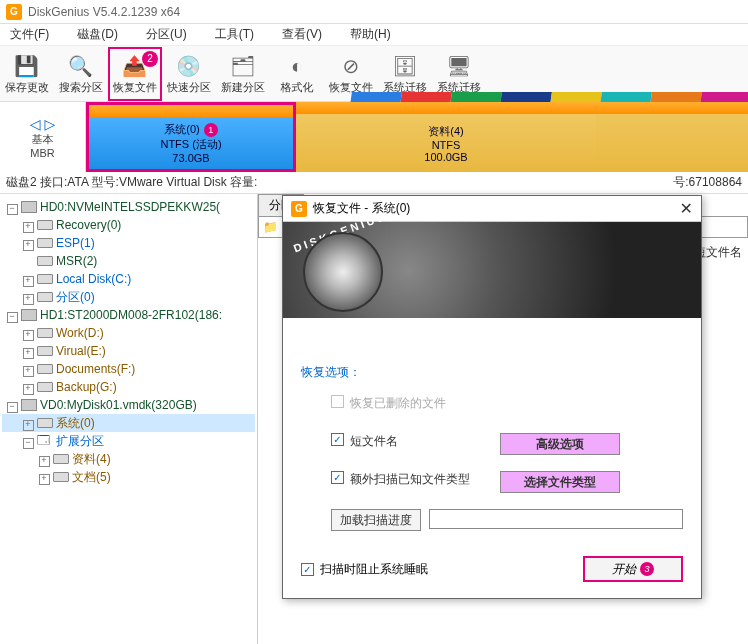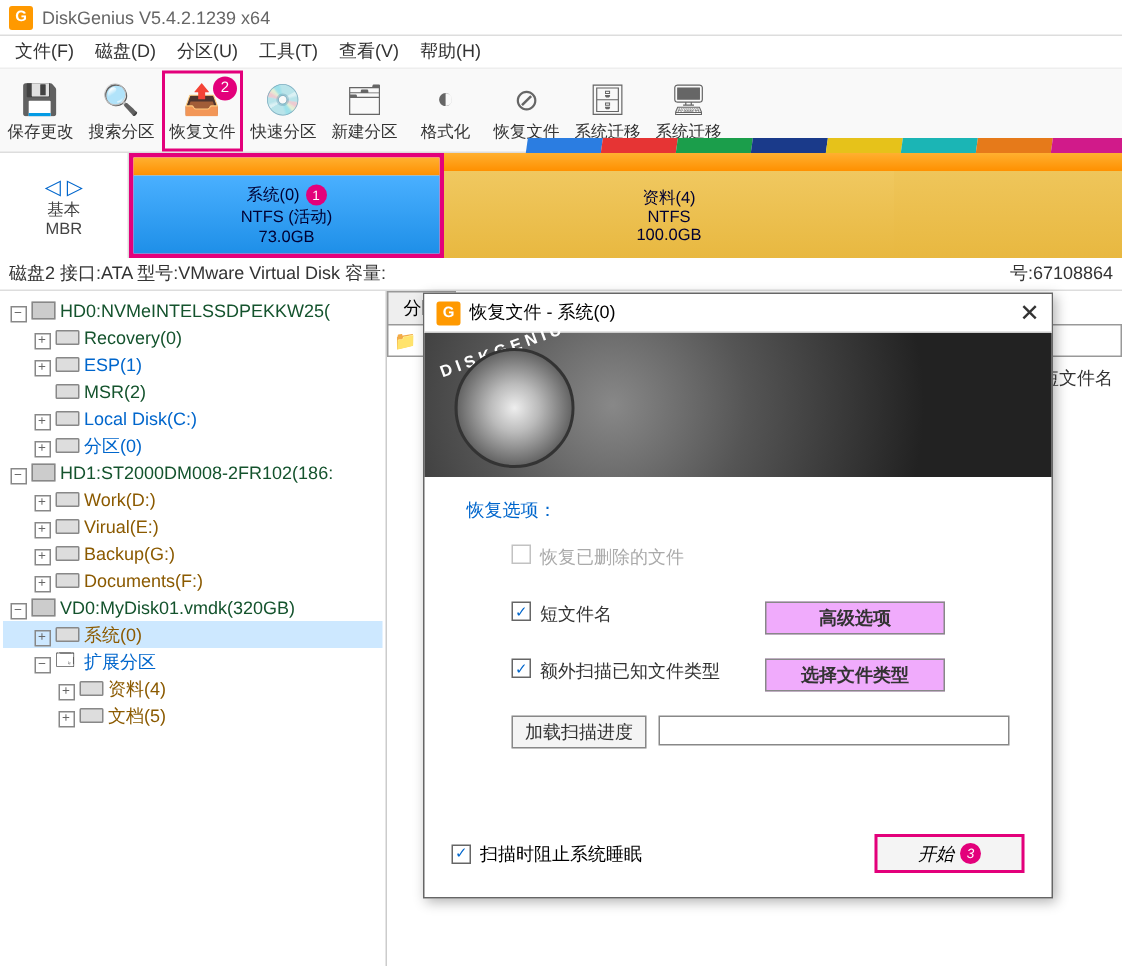--- a/index.html
+++ b/index.html
@@ -1,20 +1,20 @@
 <!DOCTYPE html>
 <html><head>
 <meta charset="utf-8">
 <style>
 * { box-sizing: border-box; margin: 0; padding: 0; }
 body { font-family: "Microsoft YaHei", Arial, sans-serif; font-size: 12px; background: #fff; width: 748px; height: 644px; overflow: hidden; position: relative; }
 .titlebar { height: 24px; background: #fff; display: flex; align-items: center; padding: 0 6px; border-bottom: 1px solid #ddd; }
 .titlebar .logo { width: 16px; height: 16px; background: #f90; border-radius: 2px; margin-right: 6px; display: flex; align-items: center; justify-content: center; color: #fff; font-weight: bold; font-size: 10px; }
 .titlebar .title { color: #666; }
-.menubar { height: 22px; display: flex; align-items: center; padding: 0 4px; gap: 2px; border-bottom: 1px solid #eee; }
+.menubar { height: 22px; display: flex; align-items: center; padding: 0 4px; gap: 16px; border-bottom: 1px solid #eee; }
 .menubar span { padding: 2px 6px; color: #333; cursor: default; }
 .toolbar { height: 56px; display: flex; align-items: center; background: #f9f9f9; border-bottom: 1px solid #ddd; position: relative; }
 .toolbtn { width: 54px; height: 54px; display: flex; flex-direction: column; align-items: center; justify-content: center; font-size: 11px; color: #333; position: relative; cursor: pointer; }
 .toolbtn .icon { width: 28px; height: 28px; display: flex; align-items: center; justify-content: center; font-size: 20px; color: #666; }
 .toolbtn.highlighted { border: 2px solid #e3007b; }
 .badge { position: absolute; top: 2px; right: 2px; width: 16px; height: 16px; background: #e3007b; color: #fff; border-radius: 50%; display: flex; align-items: center; justify-content: center; font-size: 10px; }
 .blocks { position:absolute; right:0; top:46px; height:56px; display:flex; }
 .blk { width:50px; height:56px; color:#fff; font-size:24px; font-weight:bold; display:flex; align-items:center; justify-content:center; transform: skewX(-8deg); }
 .blk span { transform: skewX(8deg); }
 .diskbar { height: 70px; display: flex; background: #fff; }
@@ -56,21 +56,21 @@
 .tab { border:1px solid #999; border-bottom:none; padding:2px 10px; background:#eee; font-size:12px; margin-right:2px; }
 .filebar { height:22px; border:1px solid #999; display:flex; align-items:center; padding:0 4px; gap:6px; }
 .cutlabel { position:absolute; right:6px; top:50px; color:#333; font-size:12px; }
 .dialog { position:absolute; left:282px; top:195px; width:420px; height:404px; background:#fff; border:1px solid #666; box-shadow:2px 2px 8px rgba(0,0,0,.3); z-index:10; }
 .dlg-title { height:26px; background:#fff; display:flex; align-items:center; padding:0 8px; border-bottom:1px solid #ccc; }
 .dlg-title .logo { width:16px; height:16px; background:#f90; border-radius:2px; margin-right:6px; color:#fff; font-size:10px; display:flex; align-items:center; justify-content:center; font-weight:bold; }
 .dlg-title .close { margin-left:auto; font-size:16px; color:#333; cursor:pointer; }
 .dlg-banner { height:96px; background: radial-gradient(circle at 30% 50%, #888 0%, #555 30%, #222 70%); position:relative; }
 .dlg-banner::after { content:''; position:absolute; left:20px; top:10px; width:76px; height:76px; border-radius:50%; background: radial-gradient(circle,#eee 0%,#bbb 30%,#666 70%); border:2px solid #333; }
 .dlg-banner .brand { position:absolute; left:8px; top:4px; color:#fff; font-weight:bold; font-size:11px; letter-spacing:3px; transform:rotate(-20deg); }
-.dlg-body { padding:14px 28px; color:#333; font-size:12px; }
+.dlg-body { padding:14px 18px; color:#333; font-size:12px;margin-top:32px; }
 .dlg-body .hdr { color:#0066cc; margin-bottom:14px; }
 .dlg-row { display:flex; align-items:flex-start; margin:10px 0 16px 30px; height:22px; }
 .dlg-row .chk { width:13px; height:13px; border:1px solid #666; margin-right:6px; display:inline-flex; align-items:center; justify-content:center; font-size:10px; color:#06c; }
 .dlg-row .lbl { flex:0 0 150px; }
 .dlg-row .btn { width:120px; height:22px; border:1px solid #888; background:#f0abfc; text-align:center; line-height:20px; cursor:pointer;font-weight:bold; }
 .dlg-row .inp { flex:1; height:20px; border:1px solid #888; background:#fff; }
 .dlg-row .loadbtn { width:90px; height:22px; border:1px solid #888; background:#f4f4f4; text-align:center; line-height:20px; margin-right:8px; }
 .dlg-footer { position:absolute; bottom:16px; left:18px; right:18px; display:flex; align-items:center; }
 .dlg-footer .chk { width:13px; height:13px; border:1px solid #666; margin-right:6px; display:inline-flex; align-items:center; justify-content:center; font-size:10px; color:#06c; }
 .dlg-footer .startbtn { margin-left:auto; width:100px; height:26px; border:2px solid #e3007b; background:#f4f4f4; display:flex; align-items:center; justify-content:center; cursor:pointer;font-style:italic; }
@@ -236,26 +236,26 @@
         <span class="txt brown">Work(D:)</span>
       </div>
     <div class="row i2">
         <span class="exp plus"></span>
         <span class="ico part-ico"></span>
         <span class="txt brown">Virual(E:)</span>
       </div>
     <div class="row i2">
         <span class="exp plus"></span>
         <span class="ico part-ico"></span>
+        <span class="txt brown">Documents(F:)</span>
+      </div>
+    <div class="row i2">
+        <span class="exp plus"></span>
+        <span class="ico part-ico"></span>
         <span class="txt brown">Backup(G:)</span>
-      </div>
-    <div class="row i2">
-        <span class="exp plus"></span>
-        <span class="ico part-ico"></span>
-        <span class="txt brown">Documents(F:)</span>
       </div>
     <div class="row i1">
         <span class="exp minus"></span>
         <span class="ico disk-ico"></span>
         <span class="txt">VD0:MyDisk01.vmdk(320GB)</span>
       </div>
     <div class="row i2 sel">
         <span class="exp plus"></span>
         <span class="ico part-ico"></span>
         <span class="txt brown">系统(0)</span>

